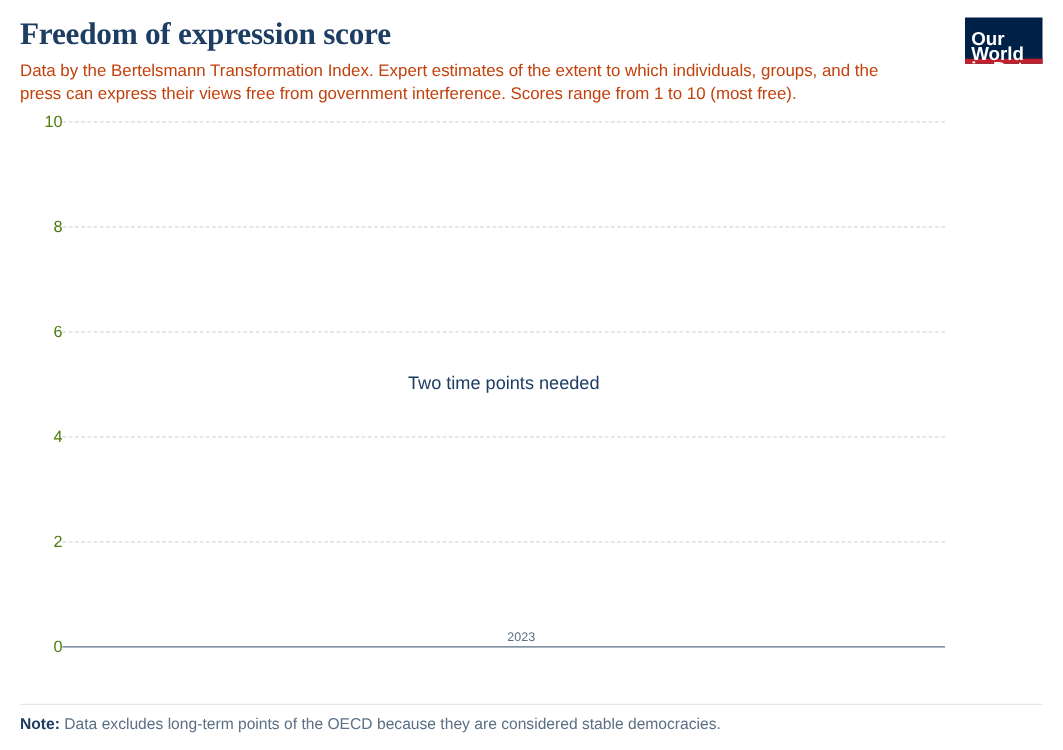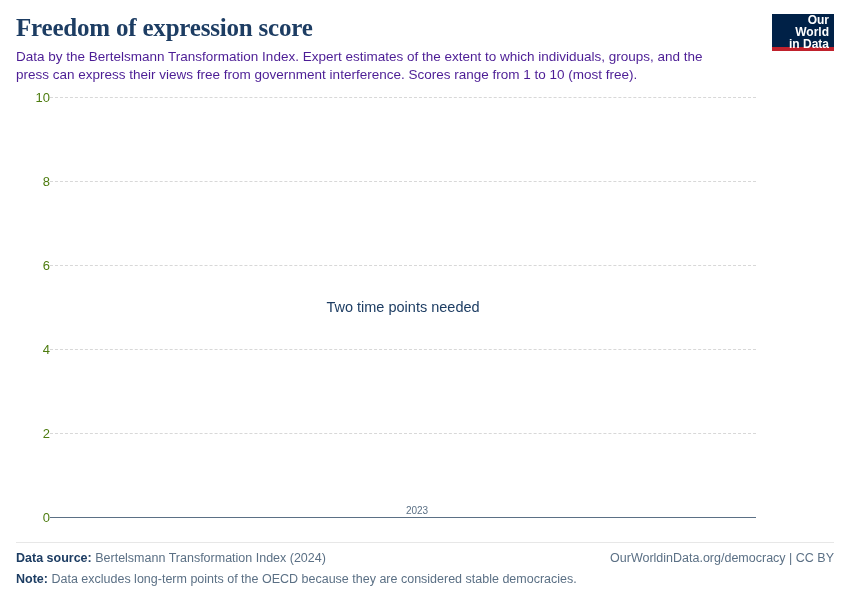--- a/index.html
+++ b/index.html
@@ -30,42 +30,41 @@
     font-family: "Liberation Serif", serif;
     font-size: 25px;
     font-weight: 700;
     color: #1d3d63;
     margin: 0 0 6px 0;
     letter-spacing: -0.2px;
   }
   .chart-subtitle {
     font-size: 13.5px;
     line-height: 17.5px;
-    color: #4c1d95;
+    color: #c2410c;
     max-width: 712px;
     margin: 0;
   }
 
   
   .owid-logo {
     position: absolute;
     top: 0px;
     right: 0px;
     width: 62px;
     height: 37px;
     background: #002147;
     color: #ffffff;
     font-family: "Liberation Sans", sans-serif;
     font-weight: 700;
-    font-size: 12px;
+    font-size: 15px;
     line-height: 12px;
-    padding: 0 5px 0 5px;
+    padding: 12px 5px 0 5px;
     box-sizing: border-box;
     border-bottom: 4px solid #c0212c;
-    text-align: right;
   }
   .owid-logo span {
     display: block;
   }
 
   
   .plot-wrap {
     position: relative;
     margin-top: 14px;
     height: 420px;
@@ -181,28 +180,19 @@
     <div class="tick-label" style="top:40%;">6</div>
     <div class="tick-label" style="top:60%;">4</div>
     <div class="tick-label" style="top:80%;">2</div>
     <div class="tick-label" style="top:100%;">0</div>
 
     <div class="x-tick-label" style="left:401px; top:408px;">2023</div>
   </div>
 
   <div class="footer">
     <div class="footer-divider"></div>
-    <div class="footer-row">
-      <div class="footer-left">
-        <b>Data source:</b>
-        <span>Bertelsmann Transformation Index (2024)</span>
-      </div>
-      <div class="footer-right">
-        <span class="plain">OurWorldinData.org/democracy | CC BY</span>
-      </div>
-    </div>
     <div class="footer-note">
       <b>Note:</b>
       <span>Data excludes long-term points of the OECD because they are considered stable democracies.</span>
     </div>
   </div>
 
 </div>
 
 </body></html>

